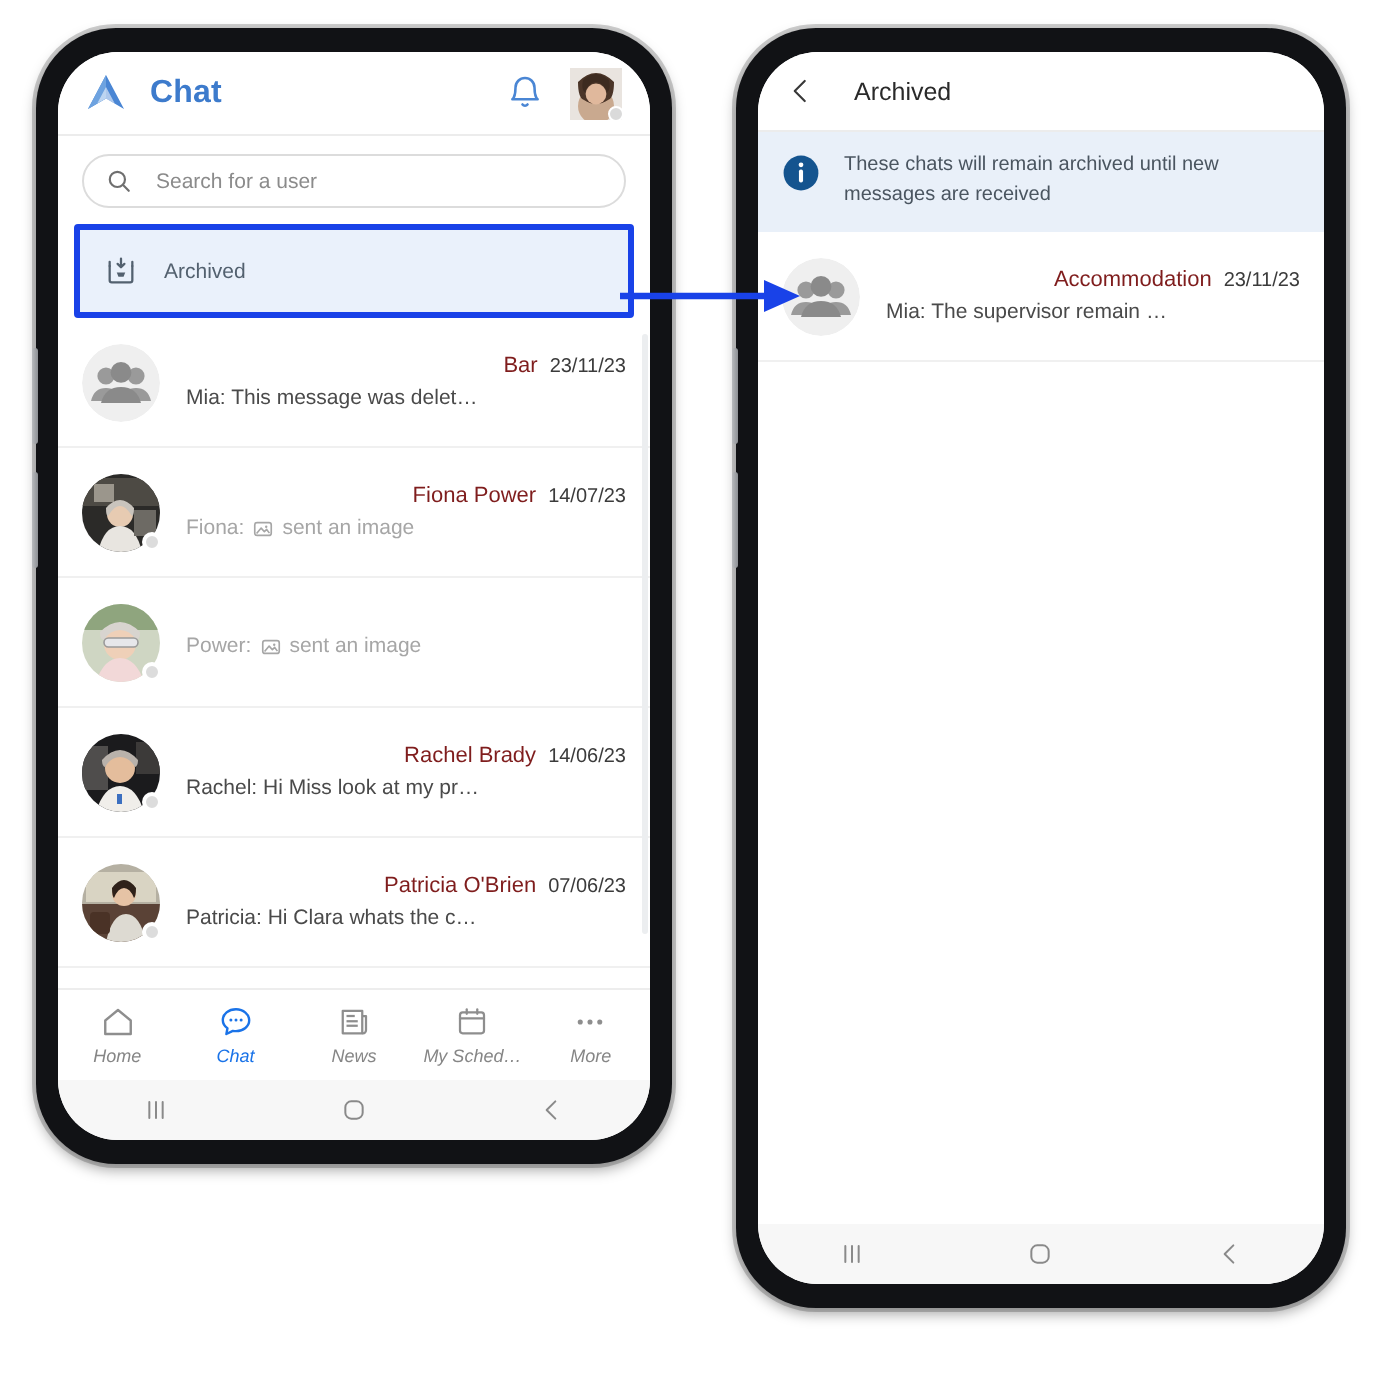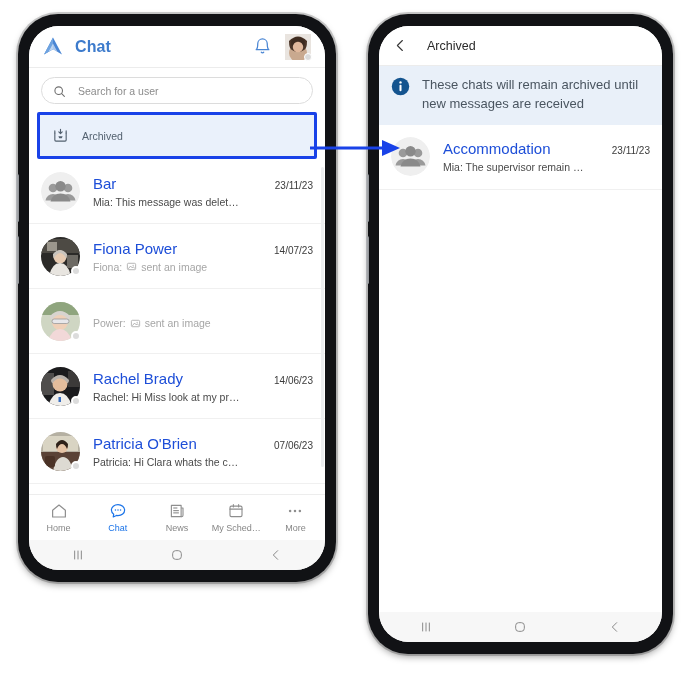--- a/index.html
+++ b/index.html
@@ -117,22 +117,22 @@
     overflow: hidden; display: block;
   }
   .ci-dot {
     position: absolute; right: -1px; bottom: 0px;
     width: 10px; height: 10px; border-radius: 50%;
     background: #dcdcdc; border: 2px solid #fff;
   }
   .ci-body { flex: 1 1 auto; margin-left: 13px; min-width: 0; }
   .ci-top { display: flex; align-items: baseline; }
   .ci-name {
-    font-size: 15px; color: #1d4ed8; flex: 1 1 auto;
-    white-space: nowrap; overflow: hidden; text-overflow: ellipsis;
+    font-size: 11px; color: #7f1d1d; flex: 1 1 auto;
+    white-space: nowrap; overflow: hidden; text-overflow: ellipsis; text-align: right;
   }
   .ci-date { font-size: 10px; color: #3b3b3b; flex: 0 0 auto; padding-left: 6px; }
   .ci-prev {
     margin-top: 4px; font-size: 10.5px; color: #4a4a4a;
     white-space: nowrap; overflow: hidden; text-overflow: ellipsis;
     display: flex; align-items: center;
   }
   .ci-prev.muted { color: #a6a6a6; }
   .img-glyph { width: 11px; height: 11px; margin: 0 4px; flex: 0 0 11px; }
 
@@ -148,20 +148,21 @@
     flex: 0 0 46px; height: 46px;
     display: flex; align-items: center;
     border-top: 1px solid #ededed;
     background: #fff;
   }
   .tab {
     flex: 1 1 20%;
     display: flex; flex-direction: column;
     align-items: center; justify-content: center;
     gap: 3px;
+    font-style: italic;
   }
   .tab svg { display: block; }
   .tab-label { font-size: 9px; color: #868686; }
   .tab.active .tab-label { color: #1a73e8; }
 
   
   .sysnav {
     flex: 0 0 30px; height: 30px;
     background: #f7f7f7;
     display: flex; align-items: center; justify-content: space-around;
@@ -180,21 +181,21 @@
   .sub-title { margin-left: 19px; font-size: 12.5px; color: #2a2a2a; }
 
   .info-banner {
     background: #e9f0f9;
     display: flex; align-items: flex-start;
     padding: 10px 12px 11px 12px;
     flex: 0 0 auto;
   }
   .info-ico { width: 19px; height: 19px; flex: 0 0 19px; margin-top: 1px; }
   .info-text {
-    margin-left: 12px; font-size: 13px; color: #4a5560; line-height: 1.45;
+    margin-left: 12px; font-size: 10px; color: #4a5560; line-height: 1.45;
   }
 
   
   .arrow {
     position: absolute; left: 310px; top: 136px;
     width: 92px; height: 24px;
     pointer-events: none;
   }
 </style>
 </head>

